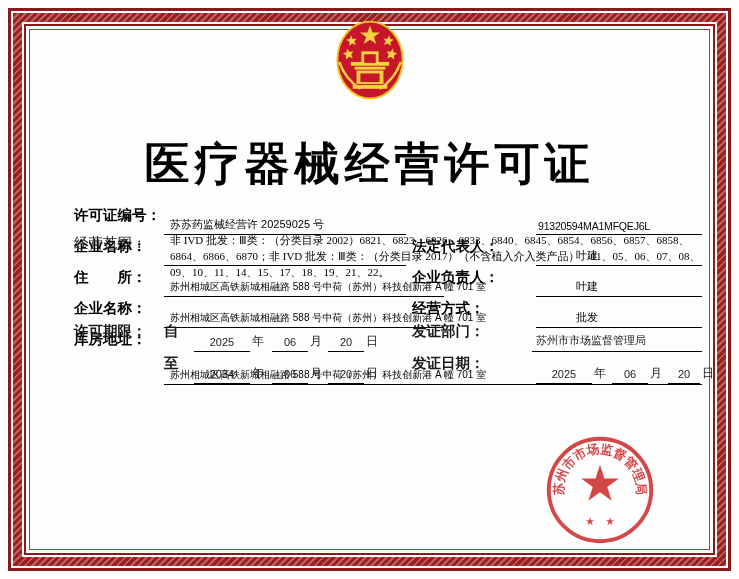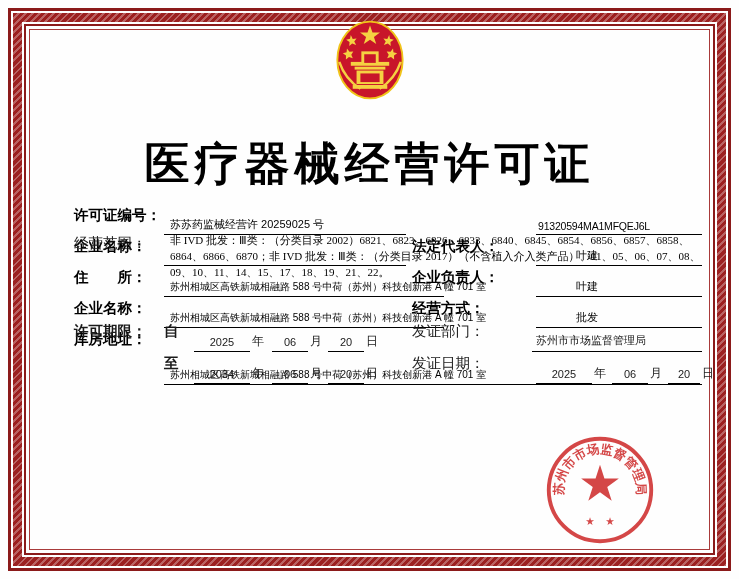--- a/index.html
+++ b/index.html
@@ -200,21 +200,21 @@
   .d-yc { position: absolute; left: 216px; font-size: 12px; bottom: 4px;}
   .d-m  { position: absolute; left: 236px; width: 36px; text-align: center; font-size: 11px; bottom: 6px;}
   .d-mc { position: absolute; left: 274px; font-size: 12px; bottom: 4px;}
   .d-d  { position: absolute; left: 292px; width: 36px; text-align: center; font-size: 11px; bottom: 6px;}
   .d-dc { position: absolute; left: 330px; font-size: 12px; bottom: 4px;}
 
   .dline-y { left: 158px; width: 56px; }
   .dline-m { left: 236px; width: 36px; }
   .dline-d { left: 292px; width: 36px; }
 
-  .r-label { position: absolute; left: 376px; font-size: 14.5px; font-weight: normal; }
+  .r-label { position: absolute; left: 376px; font-size: 14.5px; font-weight: bold; }
   .r-val   { position: absolute; left: 500px; font-size: 11px; bottom: 6px; }
   .rline   { left: 496px; width: 170px; }
 
   .r2-y  { position: absolute; left: 500px; width: 56px; text-align: center; font-size: 11px; bottom: 6px;}
   .r2-yc { position: absolute; left: 558px; font-size: 12px; bottom: 4px;}
   .r2-m  { position: absolute; left: 576px; width: 36px; text-align: center; font-size: 11px; bottom: 6px;}
   .r2-mc { position: absolute; left: 614px; font-size: 12px; bottom: 4px;}
   .r2-d  { position: absolute; left: 632px; width: 32px; text-align: center; font-size: 11px; bottom: 6px;}
   .r2-dc { position: absolute; left: 666px; font-size: 12px; bottom: 4px;}
   .r2line-y { left: 500px; width: 56px; }

